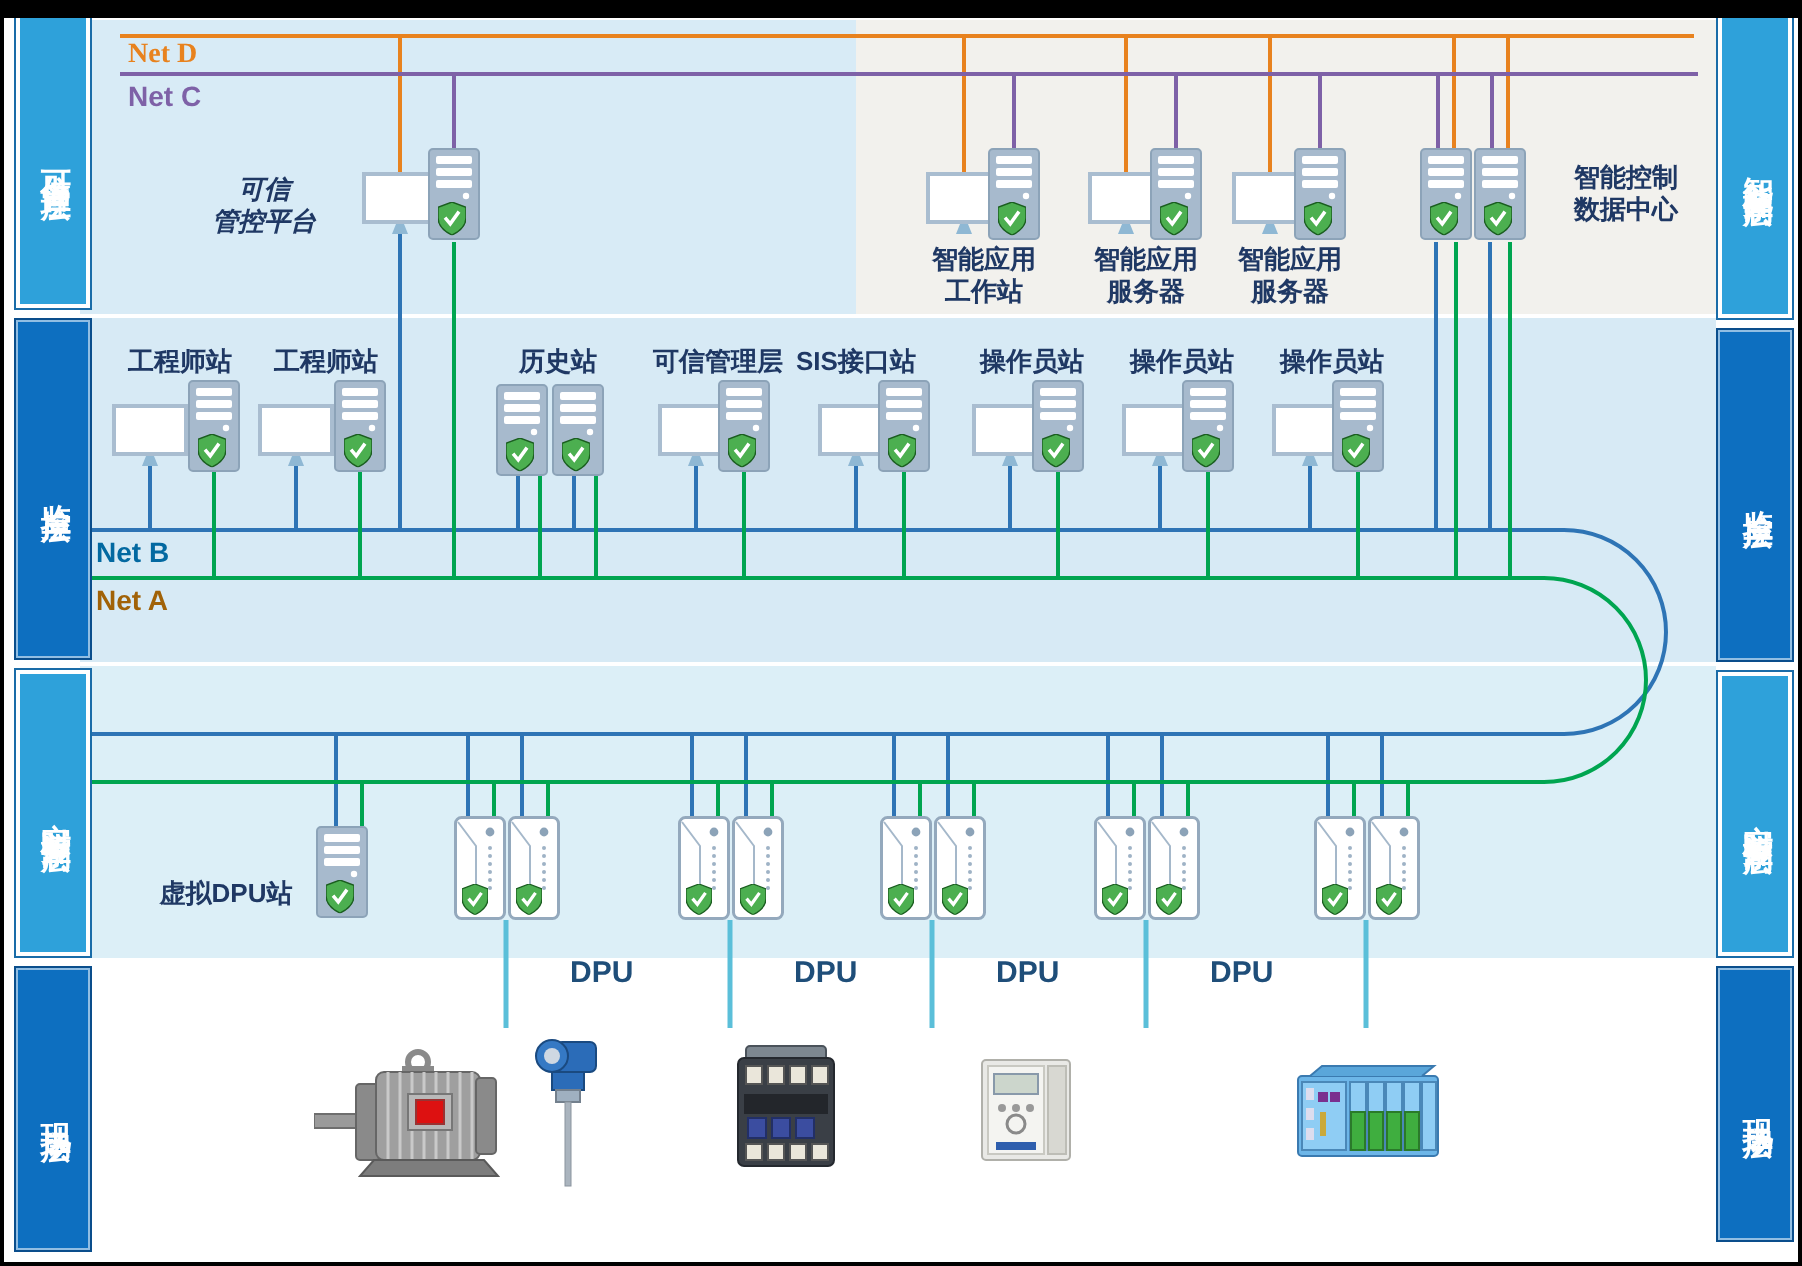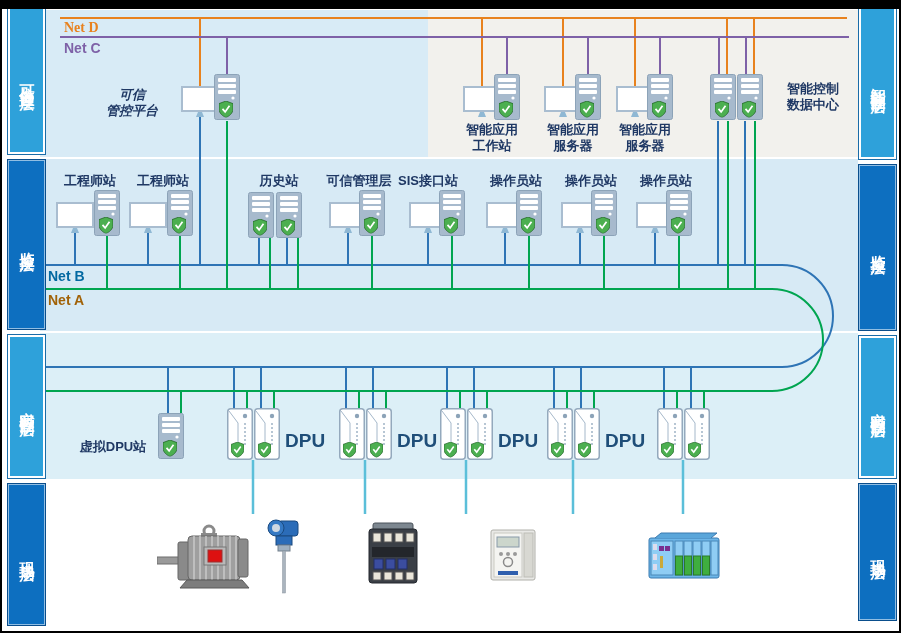--- a/index.html
+++ b/index.html
@@ -14,21 +14,21 @@
   .bar{position:absolute;width:39px;display:flex;align-items:center;justify-content:center;
        color:#fff;font-weight:bold;font-size:15px;letter-spacing:3px;
        writing-mode:vertical-rl;text-orientation:upright;box-sizing:border-box;}
   .bar.light{background:#2EA1DA;border:1px solid #1A6CA8;box-shadow:inset 0 0 0 2px #fff;}
   .bar.dark{background:#0D6FC0;border:1px solid #0A4E8C;box-shadow:inset 0 0 0 1px rgba(255,255,255,.55);}
   .lines{position:absolute;left:0;top:0;pointer-events:none;}
   .lbl{position:absolute;font-weight:bold;font-size:13px;line-height:1.25;color:#1F3864;
        text-align:center;white-space:nowrap;}
   .netlbl{position:absolute;font-weight:bold;font-size:14px;white-space:nowrap;}
   .icon{position:absolute;}
-  .dpulbl{position:absolute;font-weight:bold;font-size:19px;color:#1F4E79;}
+  .dpulbl{position:absolute;font-weight:bold;font-size:15px;color:#1F4E79;margin-top:48px;}
   .bottombar{position:absolute;left:0;top:624;width:901px;height:7px;background:#000;}
 </style>
 </head>
 <body>
 
 <div class="stage">
 
   <svg width="0" height="0" style="position:absolute">
     <defs>
       <symbol id="sym-shield" viewBox="0 0 16 19">

